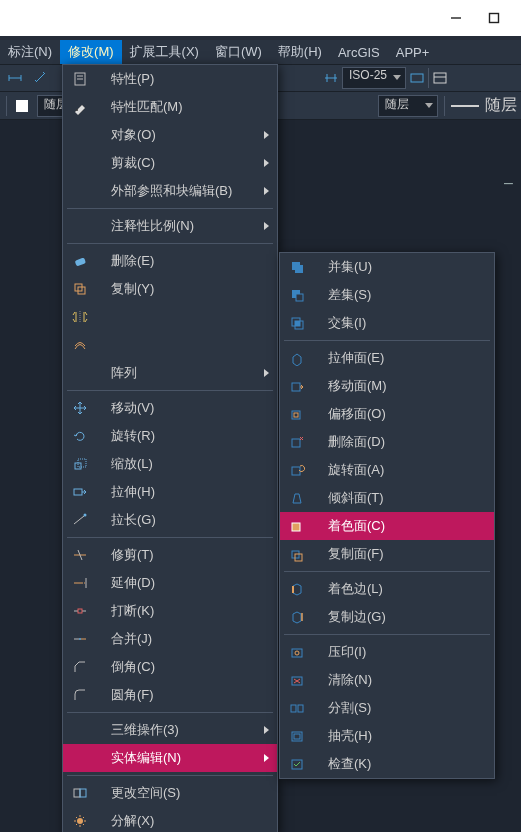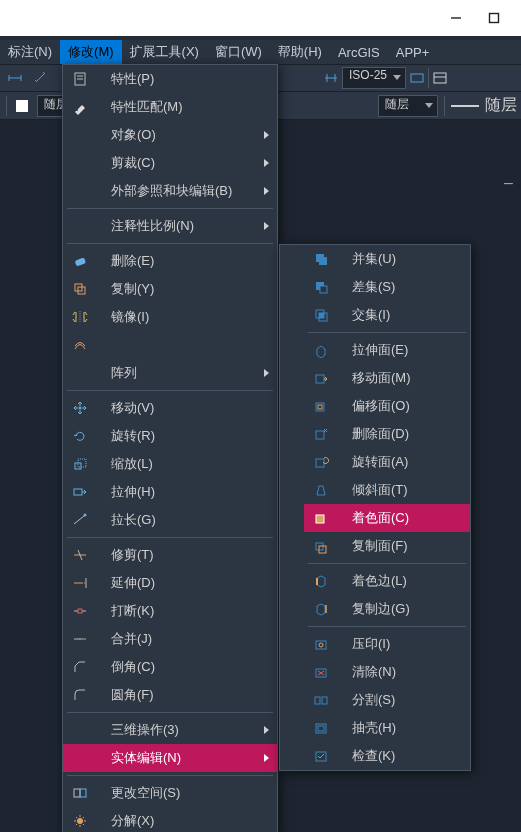--- a/index.html
+++ b/index.html
@@ -2,37 +2,37 @@
 <html><head>
 <meta charset="utf-8">
 <style>
 * { margin: 0; padding: 0; box-sizing: border-box; font-family: "Microsoft YaHei", "SimSun", sans-serif; }
 body { background: #1e2530; color: #d0d0d0; width: 521px; height: 832px; overflow: hidden; position: relative; }
 .titlebar { height: 36px; background: #ffffff; display: flex; justify-content: flex-end; align-items: center; padding-right: 8px; }
 .titlebar-btn { width: 38px; height: 28px; display: flex; align-items: center; justify-content: center; }
 .titlebar-btn svg { width: 12px; height: 12px; }
 .menubar { background: #2a3340; height: 28px; display: flex; align-items: stretch; font-size: 13px; border-top: 4px solid #252c38; }
 .menubar-item { padding: 0 8px; display: flex; align-items: center; color: #c8ced6; cursor: pointer; }
-.menubar-item.active { background: #0078d7; color: #000000; }
+.menubar-item.active { background: #0078d7; color: #fef9c3; }
 .toolbar-row { background: #2c3644; height: 28px; display: flex; align-items: center; border-top: 1px solid #1a2028; border-bottom: 1px solid #1a2028; position: relative; }
 .tb-seg { display: flex; align-items: center; height: 100%; padding: 0 4px; gap: 4px; }
 .tb-dim { position: absolute; right: 70px; display: flex; align-items: center; }
 .dim-select { background: #1b222c; color: #d0d0d0; border: 1px solid #4a5566; height: 22px; font-size: 12px; padding: 0 18px 0 6px; position: relative; }
 .dim-select .arr { position: absolute; right: 4px; top: 7px; width: 0; height: 0; border-left: 4px solid transparent; border-right: 4px solid transparent; border-top: 5px solid #aaa; }
 .tb-icon { width: 22px; height: 22px; display: flex; align-items: center; justify-content: center; }
 .toolbar-row2 { background: #2c3644; height: 28px; display: flex; align-items: center; border-bottom: 1px solid #1a2028; padding-left: 6px; gap: 4px; position: relative; }
 .layer-select { background: #1b222c; color: #d0d0d0; border: 1px solid #4a5566; height: 22px; font-size: 12px; padding: 0 18px 0 6px; position: relative; min-width: 140px; }
 .layer-select.sm { min-width: 60px; }
 .layer-select .arr { position: absolute; right: 4px; top: 7px; width: 0; height: 0; border-left: 4px solid transparent; border-right: 4px solid transparent; border-top: 5px solid #aaa; }
 .editor { position: absolute; top: 124px; left: 0; right: 0; bottom: 0; background: #1e2530; }
 .dash { position: absolute; right: 8px; top: 50px; color: #9aa; font-size: 16px; }
 
 .menu { position: absolute; background: #2c3542; border: 1px solid #4a5566; box-shadow: 2px 2px 10px rgba(0,0,0,0.6); font-size: 13px; color: #d0d0d0; }
 .menu.primary { top: 64px; left: 62px; width: 216px; }
-.menu.sub { top: 244px; left: 279px; width: 192px; padding-left: 24px; }
+.menu.sub { top: 252px; left: 279px; width: 216px; }
 .menu-row { display: flex; align-items: center; height: 28px; padding: 0 8px 0 6px; cursor: pointer; position: relative; }
 .menu-row.hl { background: #be185d; color: #fff; }
 .menu-row .mi { width: 22px; height: 22px; display: flex; align-items: center; justify-content: center; flex-shrink: 0; }
 .menu-row .ml { margin-left: 20px; flex: 1; white-space: nowrap; }
 .menu-row .ar { width: 0; height: 0; border-top: 4px solid transparent; border-bottom: 4px solid transparent; border-left: 5px solid #d0d0d0; margin-left: auto; }
 .menu-row.hl .ar { border-left-color: #fff; }
 .menu-sep { height: 1px; background: #4a5566; margin: 3px 4px; }
 
 .sq-line { width: 28px; height: 2px; background: #d0d0d0; display: inline-block; }
 </style>
@@ -176,21 +176,20 @@
       </span>
       <span class="ml">复制(Y)</span>
     </div>
   <div class="menu-row">
       <span class="mi">
         <svg width="16" height="16">
           <path d="M4 3v10 M3 3l-2 3 M3 13l-2-3 M12 3v10 M13 3l2 3 M13 13l2-3" stroke="#e0c060" stroke-width="1" fill="none"></path>
           <line x1="8" y1="2" x2="8" y2="14" stroke="#888" stroke-dasharray="1,1"></line>
         </svg>
       </span>
-      <span class="ml">镜像(I)</span>
     </div>
   <div class="menu-row">
       <span class="mi">
         <svg width="16" height="16">
           <path d="M3 12 Q8 3 13 12" fill="none" stroke="#e0a060"></path>
           <path d="M3 9 Q8 2 13 9" fill="none" stroke="#e0a060"></path>
         </svg>
       </span>
     </div>
   <div class="menu-row">

